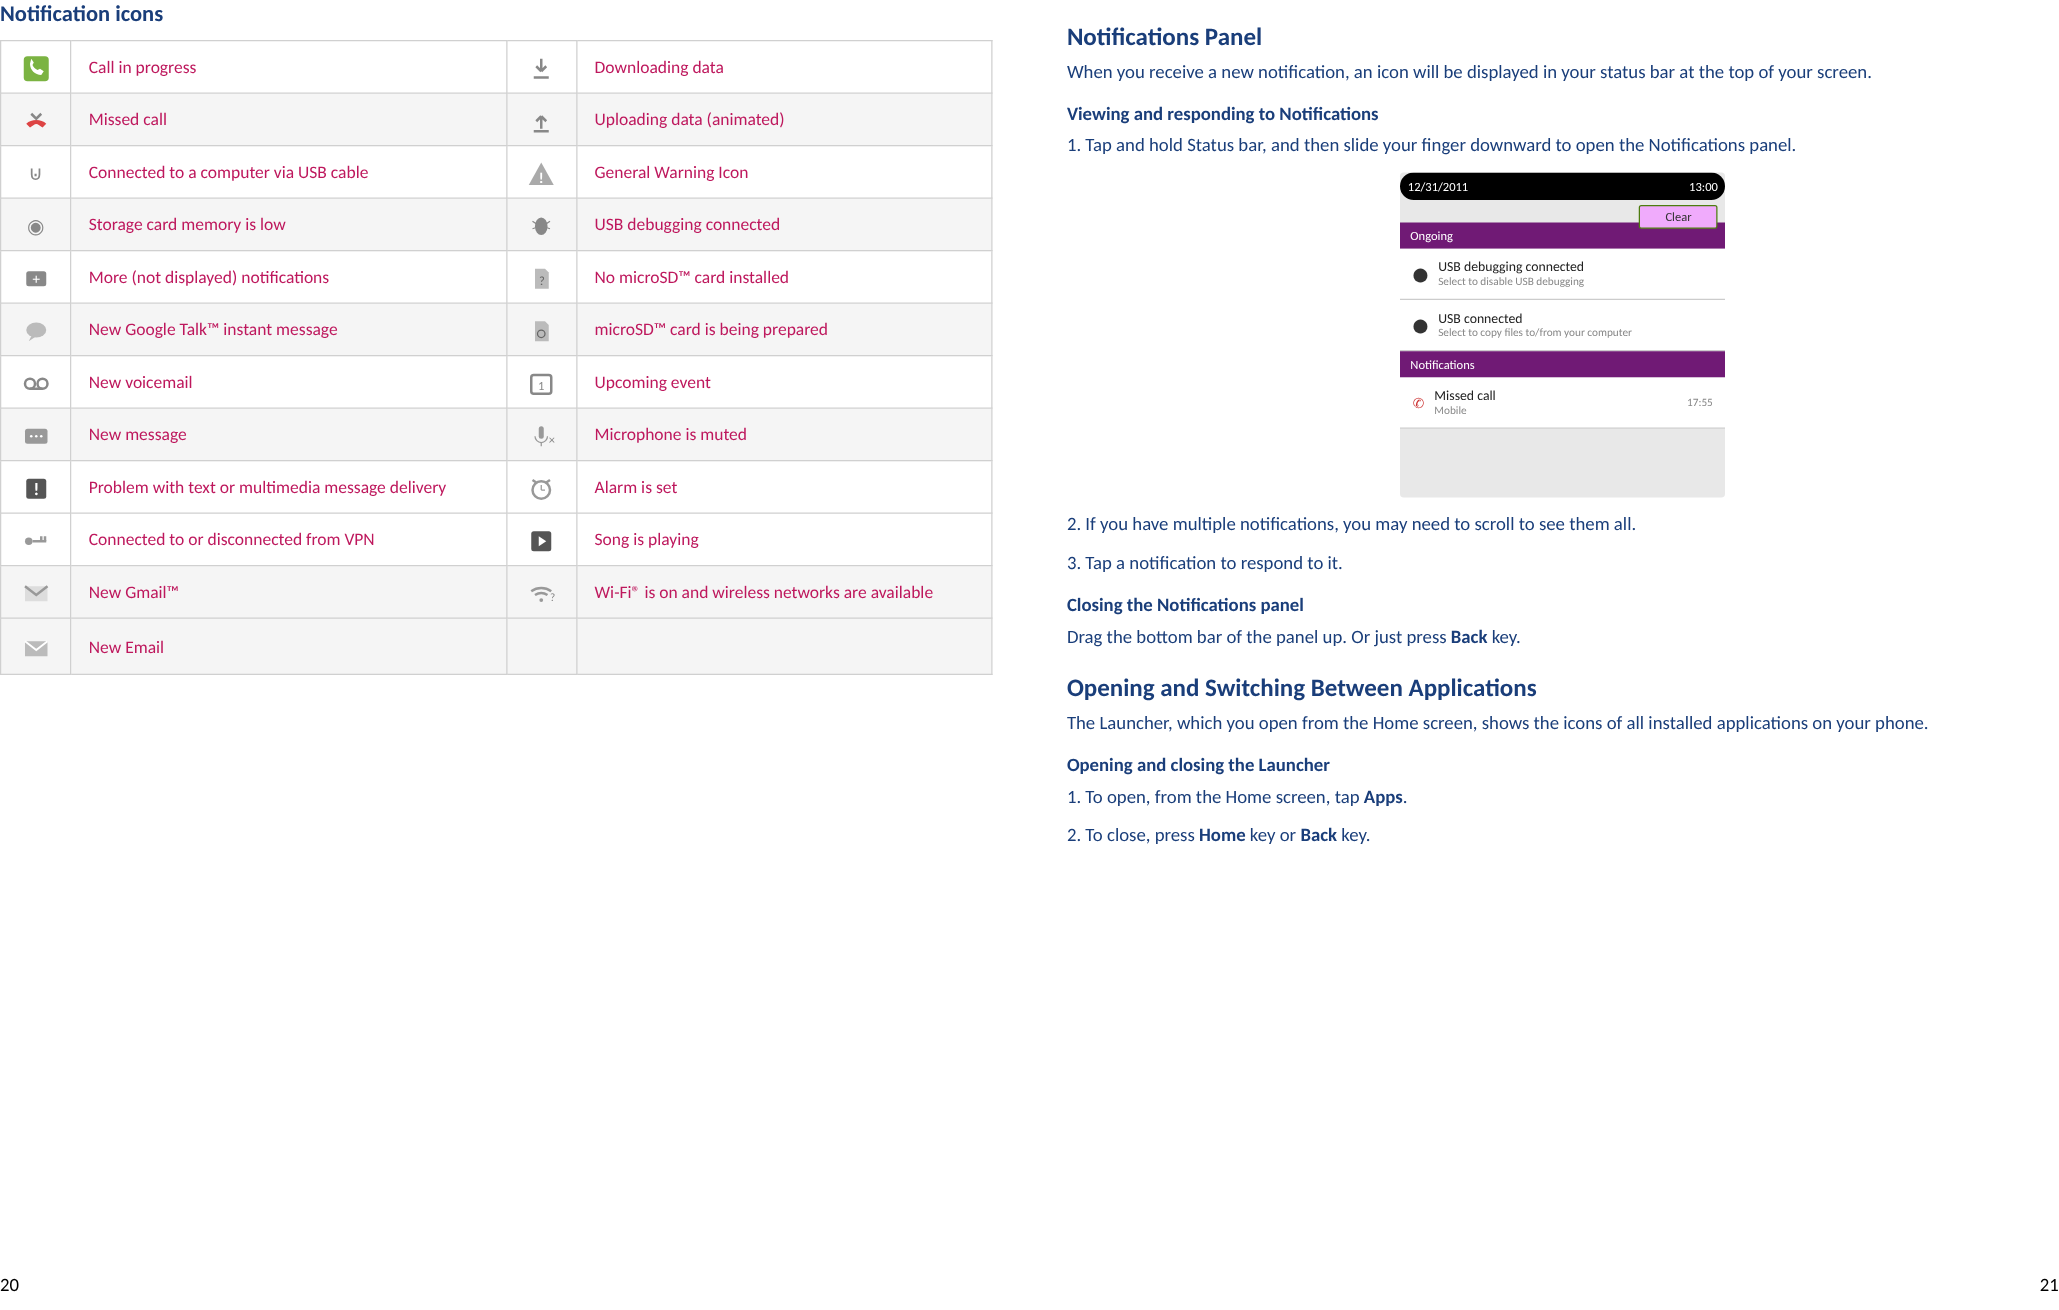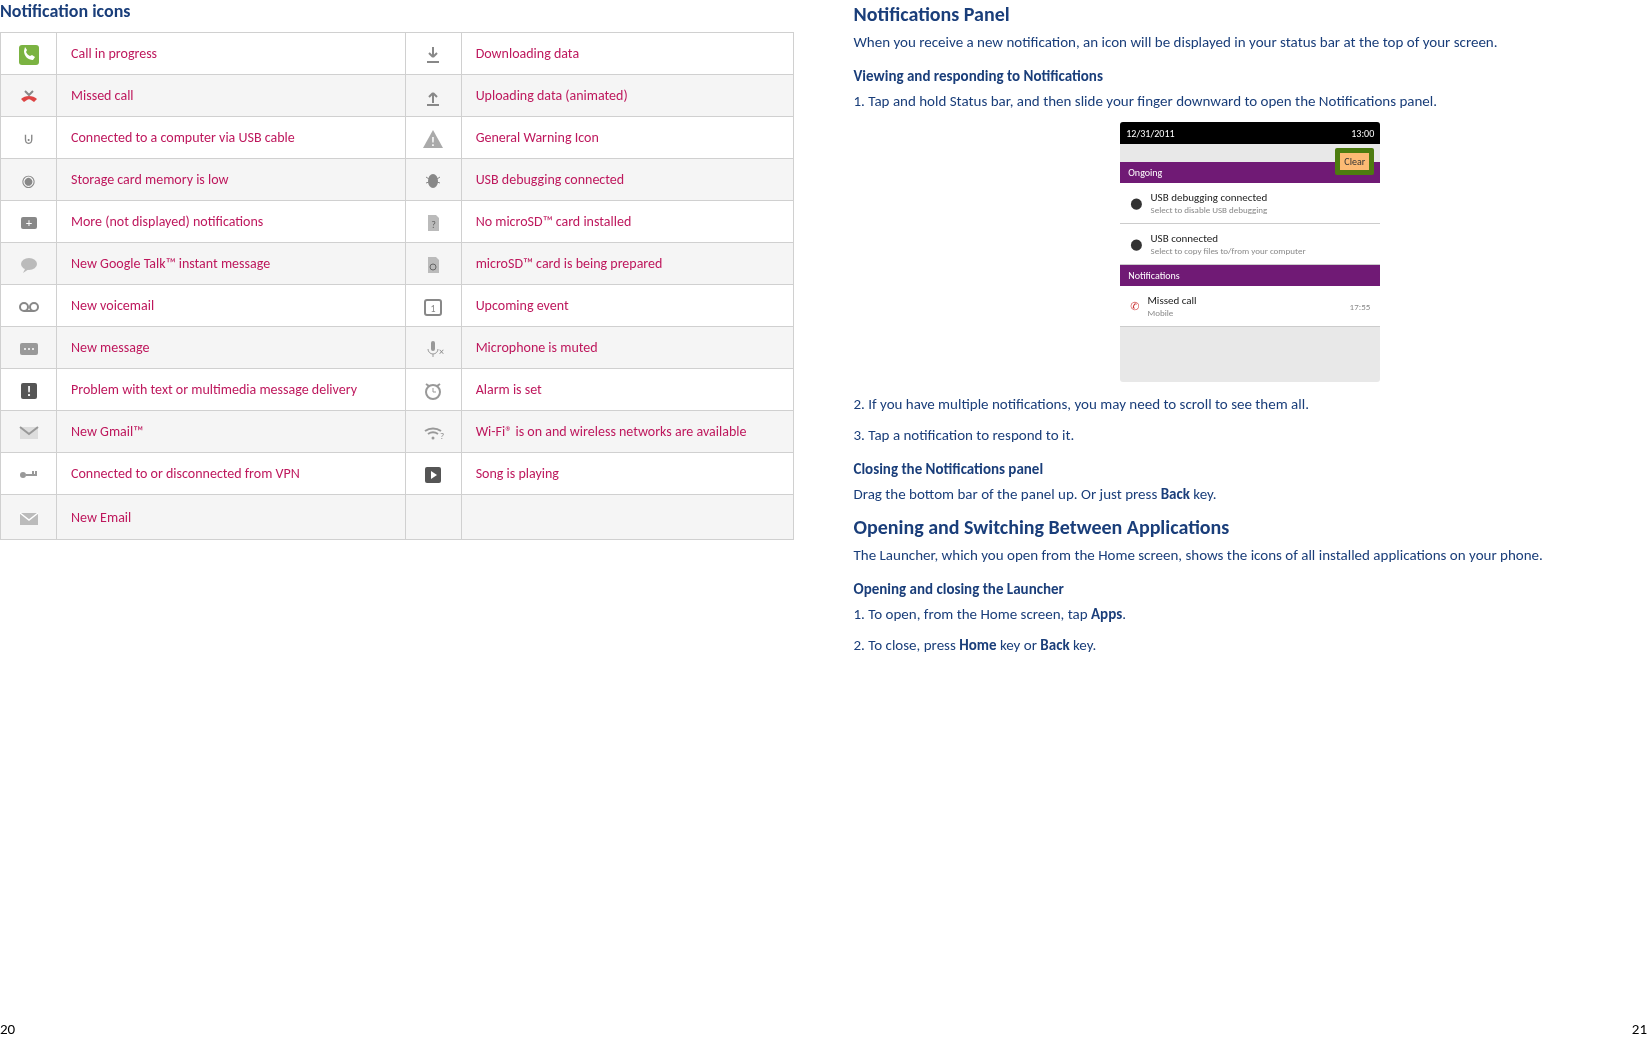--- a/index.html
+++ b/index.html
@@ -29,21 +29,21 @@
   .pagenum.left { left: 0; }
   .pagenum.right { right: 0; }
   h2 {
     font-size: 18px;
     font-weight: bold;
     margin-bottom: 6px;
     color: #1a3e7a;
   }
   h2.section {
     font-size: 20px;
-    margin-top: 2px;
+    margin-top: 18px;
   }
   p {
     font-size: 15px;
     line-height: 1.4;
     margin-bottom: 10px;
     text-align: justify;
   }
   .sub {
     font-weight: bold;
     font-size: 15px;
@@ -91,20 +91,21 @@
   }
   .screenshot .statusbar {
     height: 22px;
     background: #000;
     color: #fff;
     font-size: 10px;
     display: flex;
     justify-content: space-between;
     align-items: center;
     padding: 0 6px;
+    border-radius: 11px;
   }
   .screenshot .row {
     background: #fff;
     border-bottom: 1px solid #ccc;
     padding: 8px 10px;
     font-size: 11px;
     color: #333;
     display: flex;
     align-items: center;
     gap: 8px;
@@ -112,24 +113,24 @@
   .screenshot .hdr {
     background: #701a75;
     color: #fff;
     font-size: 10px;
     padding: 4px 8px;
   }
   .screenshot .clearbtn {
     position: absolute;
     top: 26px;
     right: 6px;
-    background: #fdba74;
-    border: 5px solid #4d7c0f;
+    background: #f0abfc;
+    border: 1px solid #4d7c0f;
     font-size: 10px;
-    padding: 2px 4px;
+    padding: 2px 20px;
     color: #333;
     border-radius: 2px;
   }
   b { font-weight: bold; }
 </style>
 </head>
 <body>
 
 <div class="page">
   <h2>Notification icons</h2>
@@ -243,46 +244,46 @@
           <td class="icon-cell "><span class="ic"><svg viewBox="0 0 24 24">
                 <circle cx="12" cy="13" r="7" fill="none" stroke="#999" stroke-width="2"></circle>
                 <line x1="12" y1="13" x2="12" y2="9" stroke="#999"></line>
                 <line x1="12" y1="13" x2="15" y2="13" stroke="#999"></line>
                 <line x1="5" y1="5" x2="8" y2="7" stroke="#999" stroke-width="2"></line>
                 <line x1="19" y1="5" x2="16" y2="7" stroke="#999" stroke-width="2"></line>
               </svg></span></td>
           <td class="">Alarm is set</td>
         </tr>
         <tr>
+          <td class="icon-cell "><span class="ic"><svg viewBox="0 0 24 24">
+                <circle cx="6" cy="12" r="3" fill="#999"></circle>
+                <rect x="9" y="11" width="11" height="2" fill="#999"></rect>
+                <rect x="15" y="8" width="2" height="4" fill="#999"></rect>
+                <rect x="18" y="8" width="2" height="4" fill="#999"></rect>
+              </svg></span></td>
+          <td class="">Connected to or disconnected from VPN</td>
+          <td class="icon-cell "><span class="ic"><svg viewBox="0 0 24 24">
+                <rect x="4" y="4" width="16" height="16" rx="2" fill="#555"></rect>
+                <path d="M10 8v8l6-4z" fill="#fff"></path>
+              </svg></span></td>
+          <td class="">Song is playing</td>
+        </tr>
+        <tr>
           <td class="icon-cell alt"><span class="ic"><svg viewBox="0 0 24 24">
                 <rect x="3" y="6" width="18" height="12" fill="#ddd"></rect>
                 <path d="M3 6l9 7 9-7" stroke="#999" stroke-width="2" fill="none"></path>
               </svg></span></td>
           <td class="alt">New Gmail™</td>
           <td class="icon-cell alt"><span class="ic"><svg viewBox="0 0 24 24">
                 <path d="M4 10a14 14 0 0116 0" stroke="#999" fill="none" stroke-width="2"></path>
                 <path d="M7 13a9 9 0 0110 0" stroke="#999" fill="none" stroke-width="2"></path>
                 <circle cx="12" cy="17" r="1.5" fill="#999"></circle>
                 <text x="19" y="18" fill="#888" font-size="9">?</text>
               </svg></span></td>
           <td class="alt">Wi-Fi® is on and wireless networks are available</td>
-        </tr>
-        <tr>
-          <td class="icon-cell "><span class="ic"><svg viewBox="0 0 24 24">
-                <circle cx="6" cy="12" r="3" fill="#999"></circle>
-                <rect x="9" y="11" width="11" height="2" fill="#999"></rect>
-                <rect x="15" y="8" width="2" height="4" fill="#999"></rect>
-                <rect x="18" y="8" width="2" height="4" fill="#999"></rect>
-              </svg></span></td>
-          <td class="">Connected to or disconnected from VPN</td>
-          <td class="icon-cell "><span class="ic"><svg viewBox="0 0 24 24">
-                <rect x="4" y="4" width="16" height="16" rx="2" fill="#555"></rect>
-                <path d="M10 8v8l6-4z" fill="#fff"></path>
-              </svg></span></td>
-          <td class="">Song is playing</td>
         </tr>
         <tr>
           <td class="icon-cell alt"><span class="ic"><svg viewBox="0 0 24 24">
                 <rect x="3" y="6" width="18" height="12" fill="#bbb"></rect>
                 <path d="M3 6l9 7 9-7" stroke="#fff" stroke-width="1.5" fill="none"></path>
               </svg></span></td>
           <td class="alt">New Email</td>
           <td class="icon-cell alt"><span class="ic"></span></td>
           <td class="alt"></td>
         </tr>

